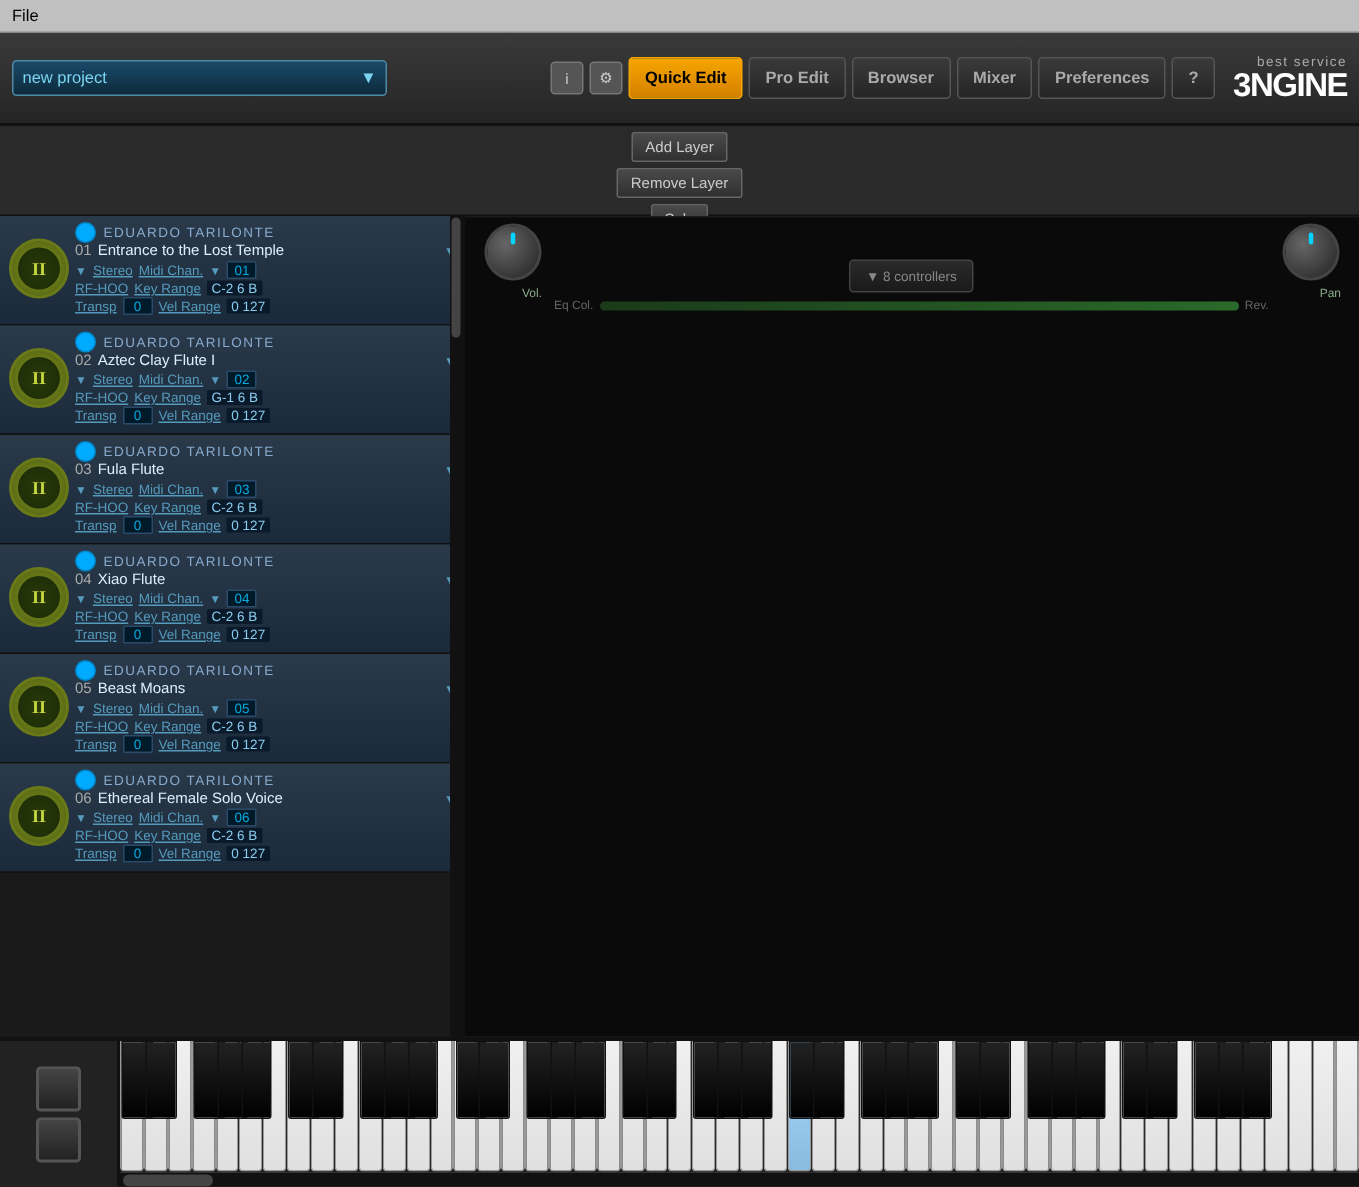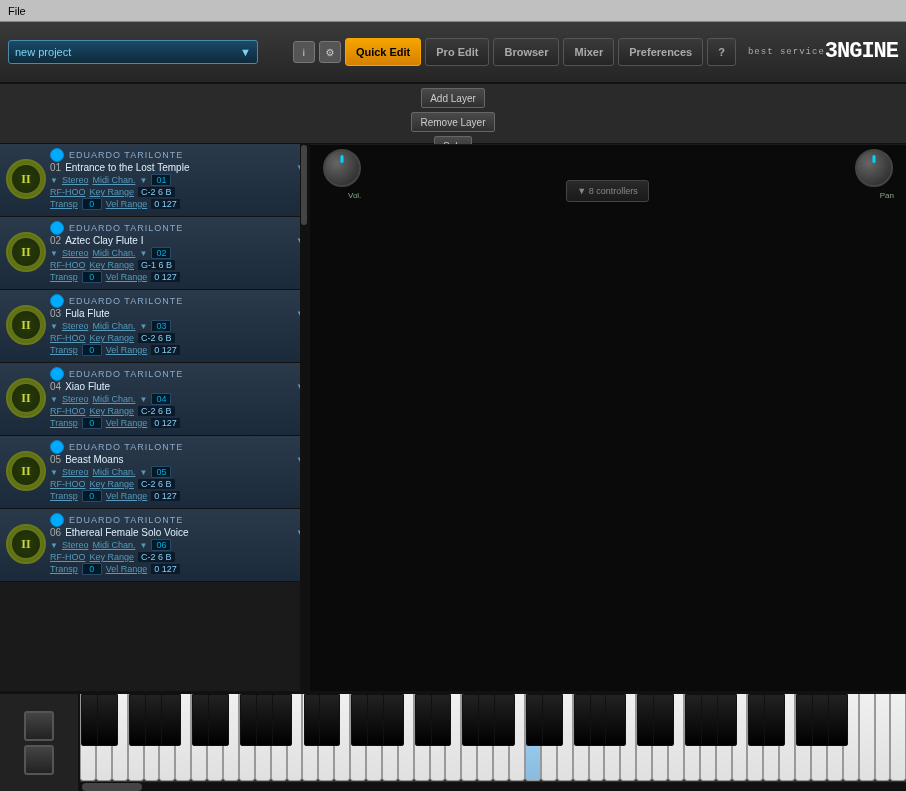--- a/index.html
+++ b/index.html
@@ -98,25 +98,24 @@
     }
 
     .nav-btn.inactive {
       background: linear-gradient(to bottom, #3a3a3a, #252525);
       color: #aaa;
       border-color: #555;
     }
 
     .engine-logo {
       display: flex;
-      flex-direction: row;
-      align-items: center;
+      flex-direction: column;
+      align-items: flex-end;
       color: #fff;
       margin-left: 8px;
-      font-family: Liberation Mono, monospace;
     }
     .engine-logo .best-service {
       font-size: 9px;
       color: #aaa;
       letter-spacing: 1px;
     }
     .engine-logo .engine-text {
       font-size: 22px;
       font-weight: bold;
       color: #fff;
@@ -823,20 +822,25 @@
       </div>
 
       <div class="bottom-controls">
         <div class="bottom-ctrl-group">
           <div class="knob knob-large"></div>
           <div class="knob-label">Vol.</div>
         </div>
 
         <div style="flex:1;display:flex;flex-direction:column;align-items:center;gap:4px;">
           <div class="controllers-btn">▼ 8 controllers</div>
+          <div style="width:100%;display:flex;align-items:center;gap:4px;">
+            <span style="font-size:8px;color:#666;">Eq Col.</span>
+            <div style="flex:1;height:6px;background:linear-gradient(to right,#1a3a1a,#2a6a2a);border-radius:3px;"></div>
+            <span style="font-size:8px;color:#666;">Rev.</span>
+          </div>
         </div>
 
         <div class="bottom-ctrl-group">
           <div class="knob knob-large"></div>
           <div class="knob-label">Pan</div>
         </div>
       </div>
 
     </div>
   </div>

